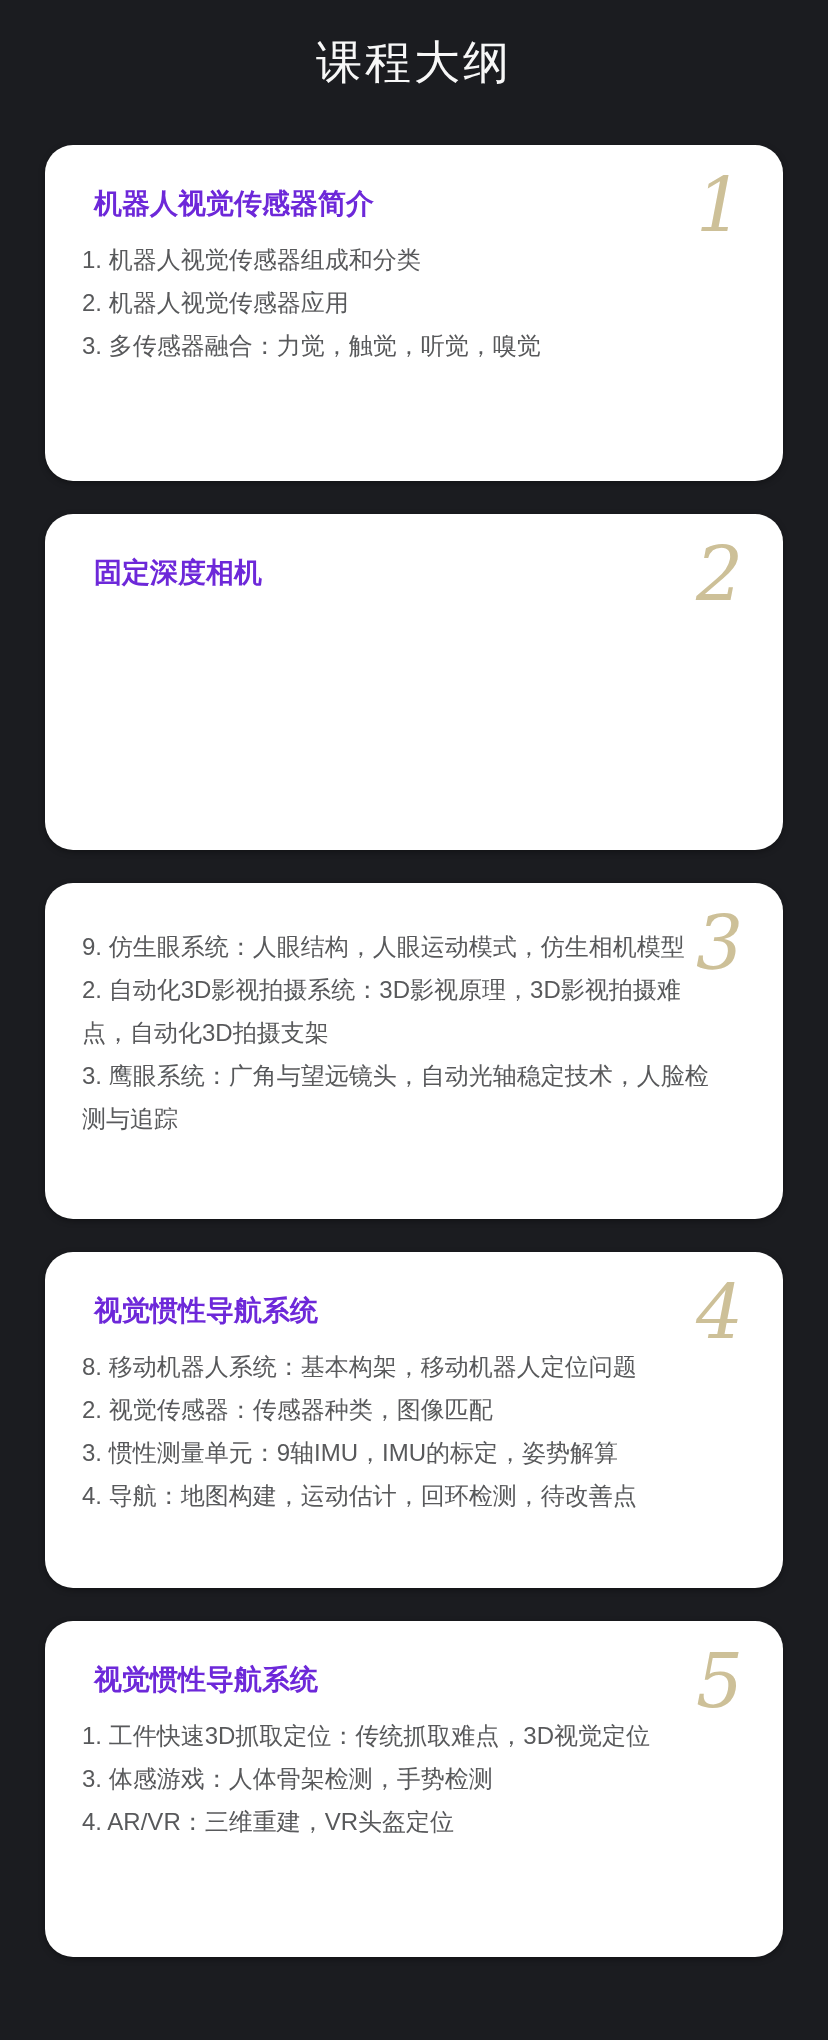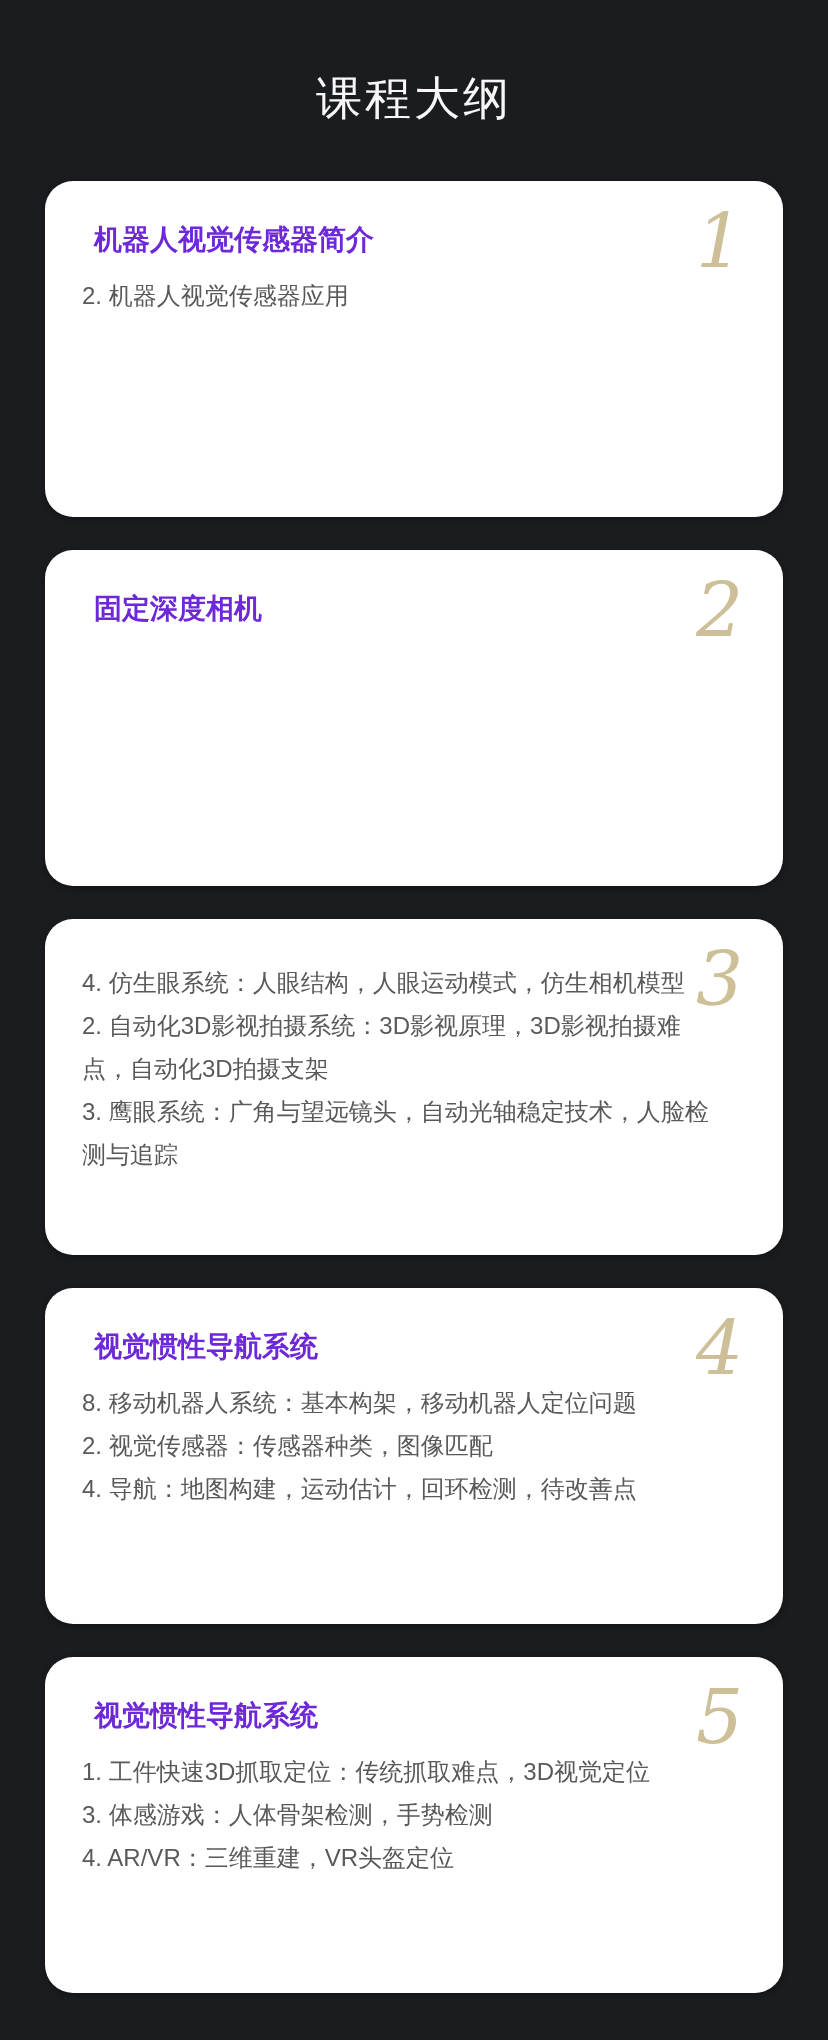--- a/index.html
+++ b/index.html
@@ -11,21 +11,20 @@
     overflow: hidden;
   }
   .page-title {
     text-align: center;
     padding-top: 34px;
     font-size: 46px;
     font-weight: 500;
     letter-spacing: 3px;
     color: #f7f7f7;
     line-height: 56px;
-    margin-top: 36px;
   }
   .cards {
     margin-top: 55px;
     padding: 0 45px;
     display: flex;
     flex-direction: column;
     gap: 33px;
   }
   .card {
     position: relative;
@@ -65,44 +64,47 @@
 <body>
 
 <div class="page-title">课程大纲</div>
 
 <div class="cards">
 
   <div class="card">
     <div class="card-number">1</div>
     <h2 class="card-heading">机器人视觉传感器简介</h2>
     <div class="card-items">
+      <p>1. 机器人视觉传感器组成和分类</p>
       <p>2. 机器人视觉传感器应用</p>
+      <p>3. 多传感器融合：力觉，触觉，听觉，嗅觉</p>
     </div>
   </div>
 
   <div class="card">
     <div class="card-number">2</div>
     <h2 class="card-heading">固定深度相机</h2>
   </div>
 
   <div class="card">
     <div class="card-number">3</div>
     <div class="card-items">
-      <p>4. 仿生眼系统：人眼结构，人眼运动模式，仿生相机模型</p>
+      <p>9. 仿生眼系统：人眼结构，人眼运动模式，仿生相机模型</p>
       <p>2. 自动化3D影视拍摄系统：3D影视原理，3D影视拍摄难点，自动化3D拍摄支架</p>
       <p>3. 鹰眼系统：广角与望远镜头，自动光轴稳定技术，人脸检测与追踪</p>
     </div>
   </div>
 
   <div class="card">
     <div class="card-number">4</div>
     <h2 class="card-heading">视觉惯性导航系统</h2>
     <div class="card-items">
       <p>8. 移动机器人系统：基本构架，移动机器人定位问题</p>
       <p>2. 视觉传感器：传感器种类，图像匹配</p>
+      <p>3. 惯性测量单元：9轴IMU，IMU的标定，姿势解算</p>
       <p>4. 导航：地图构建，运动估计，回环检测，待改善点</p>
     </div>
   </div>
 
   <div class="card">
     <div class="card-number">5</div>
     <h2 class="card-heading">视觉惯性导航系统</h2>
     <div class="card-items">
       <p>1. 工件快速3D抓取定位：传统抓取难点，3D视觉定位</p>
       <p>3. 体感游戏：人体骨架检测，手势检测</p>

